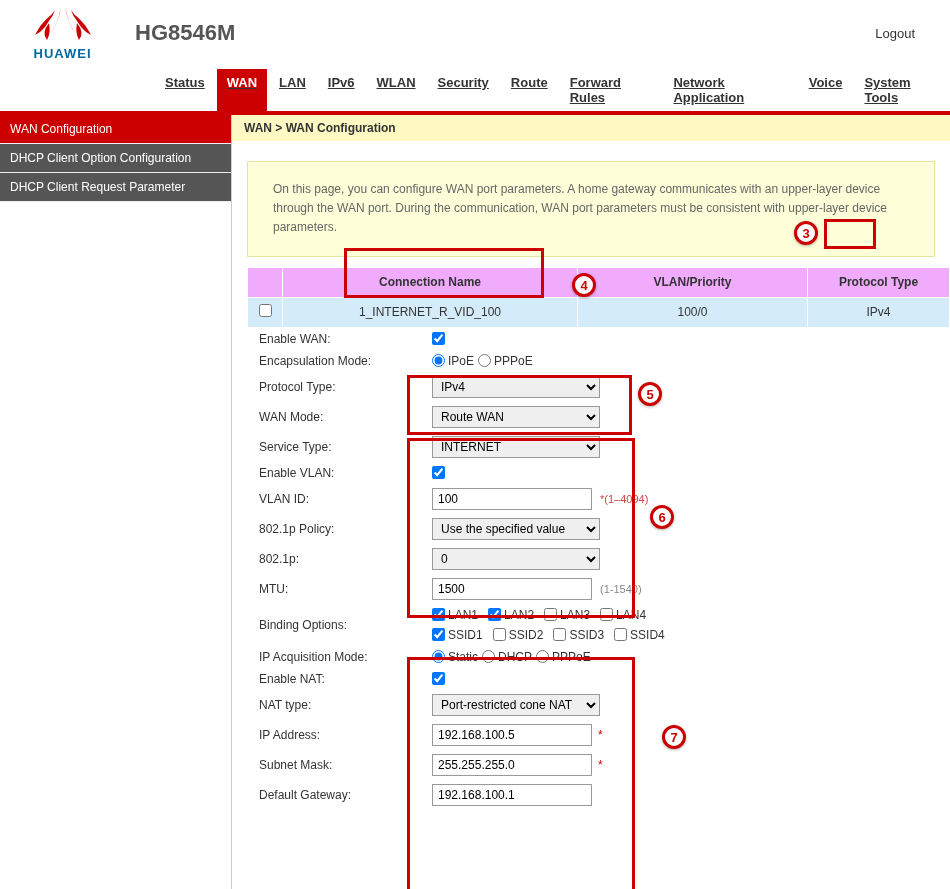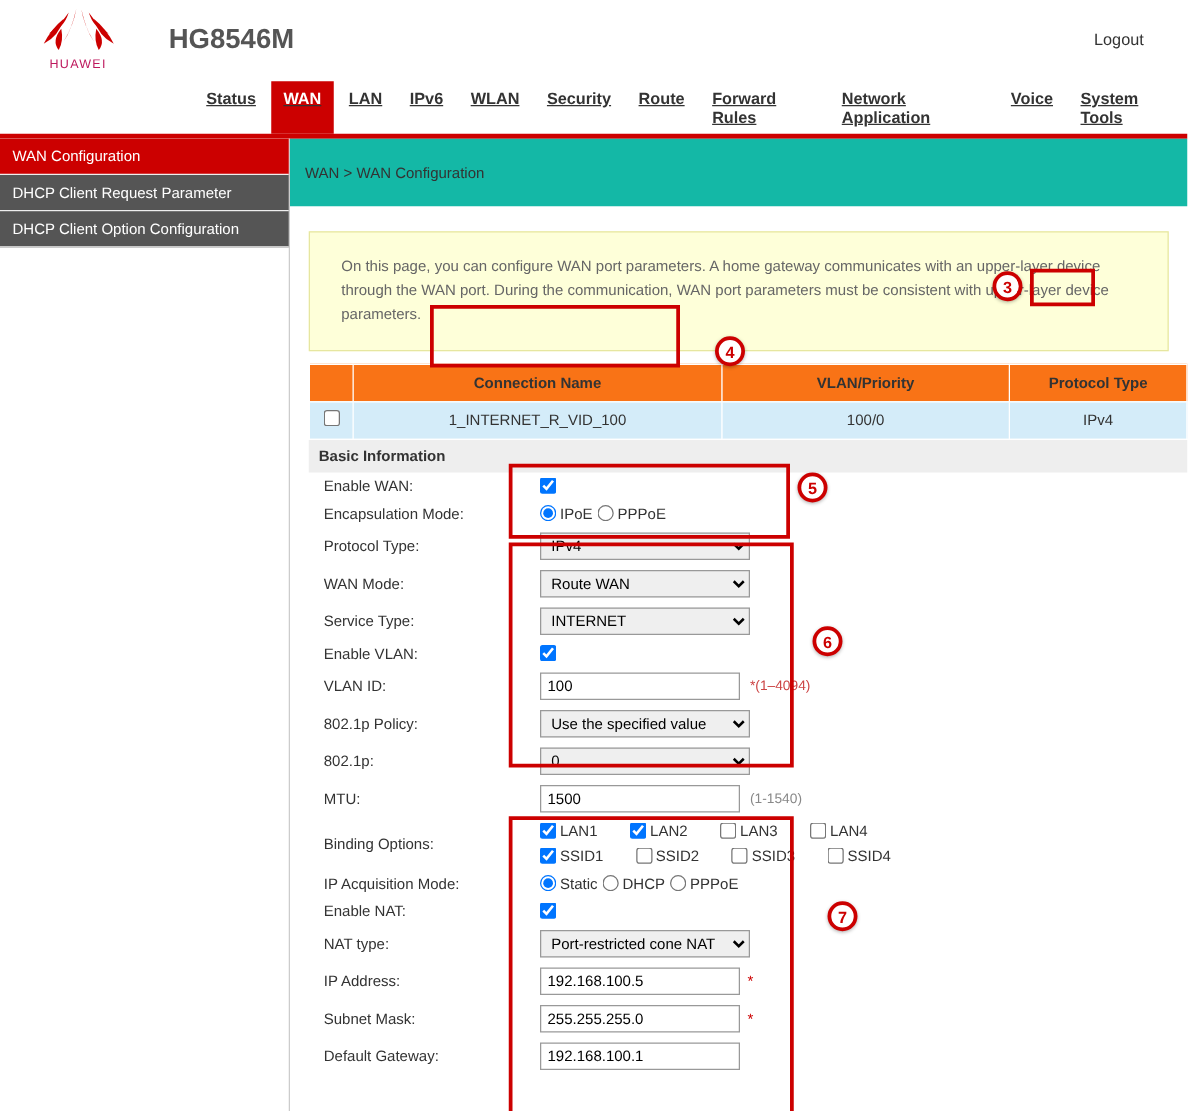--- a/index.html
+++ b/index.html
@@ -1,49 +1,49 @@
 <!DOCTYPE html>
 <html><head>
 <meta charset="utf-8">
 <style>
 * { box-sizing: border-box; margin: 0; padding: 0; }
 body { font-family: Arial, sans-serif; font-size: 12px; color: #333; background: #fff; }
 .header { display: flex; align-items: center; padding: 5px 15px 0 15px; }
 .logo { width: 95px; text-align: center; }
 .logo svg { width: 60px; height: 40px; }
-.logo-text { color: #be185d; font-size: 10px; font-weight: normal; letter-spacing: 1px; margin-top: -2px; }
+.logo-text { color: #0369a1; font-size: 13px; font-weight: bold; letter-spacing: 1px; margin-top: -2px; }
 .model { font-size: 22px; color: #555; font-weight: bold; margin-left: 25px; }
 .logout { margin-left: auto; margin-right: 20px; color: #333; font-size: 13px; cursor: pointer; }
 .nav { display: flex; gap: 2px; padding: 8px 0 0 155px; font-size: 13px; font-weight: bold; text-decoration: underline; }
 .nav-item { padding: 6px 10px; color: #333; cursor: pointer; }
 .nav-item.active { background: #c00; color: #fff; }
 .divider { height: 4px; background: #c00; }
 .main { display: flex; }
 .sidebar { width: 232px; min-height: 780px; border-right: 1px solid #ccc; background: #fff; }
 .side-item { padding: 7px 10px; font-size: 12px; border-bottom: 1px solid #eee; cursor: pointer; }
 .side-item.active { background: #c00; color: #fff; }
 .side-item.dark { background: #555; color: #fff; }
 .content { flex: 1; }
-.bc { background: #14b8a6; padding: 20px 12px; font-size: 12px; }
+.bc { background: #fef9c3; padding: 6px 12px; font-size: 12px; font-weight: bold; }
 .help { background: #feffd9; border: 1px solid #e6e6a0; margin: 20px 15px 10px 15px; padding: 18px 25px; color: #666; font-size: 12px; line-height: 1.6; }
 .ctrls { text-align: right; padding: 5px 15px 5px 0; position: relative; }
 .btn { background: #f0f0f0; border: 1px solid #999; padding: 4px 12px; font-size: 12px; cursor: pointer; }
 .tbl { width: calc(100% - 15px); margin-left: 15px; border-collapse: collapse; }
-.tbl th { background: #f97316; padding: 6px; font-size: 12px; border: 1px solid #fff; height: 30px; }
+.tbl th { background: #f0abfc; padding: 6px; font-size: 12px; border: 1px solid #fff; height: 30px; }
 .tbl td { background: #d4ecf9; padding: 6px; text-align: center; font-size: 12px; border: 1px solid #fff; height: 30px; }
 .section-hd { background: #eee; padding: 6px 8px; font-weight: bold; font-size: 12px; margin-left: 15px; }
 .form { margin-left: 15px; }
 .row { display: flex; align-items: center; padding: 4px 0; }
 .lbl { width: 185px; padding-left: 12px; font-size: 12px; }
 .fld { flex: 1; display: flex; align-items: center; gap: 4px; flex-wrap: wrap; }
 input[type=text] { border: 1px solid #999; padding: 3px 5px; font-size: 12px; width: 160px; }
 select { border: 1px solid #999; padding: 2px 4px; font-size: 12px; width: 168px; }
 .hint { color: #888; font-size: 11px; margin-left: 4px; }
 .req { color: #c00; margin-left: 2px; }
-.bind-opts { display: flex; gap: 26px; align-items: center; }
+.bind-opts { display: flex; gap: 10px; align-items: center; }
 .chk-lbl { display: flex; align-items: center; gap: 3px; font-size: 12px; }
 .annot { position: absolute; width: 24px; height: 24px; border: 3px solid #c00; border-radius: 50%; background: #fff; color: #c00; font-weight: bold; font-size: 13px; display: flex; align-items: center; justify-content: center; box-shadow: 0 1px 3px rgba(0,0,0,0.3); z-index: 20; }
 .annot-box { position: absolute; border: 3px solid #c00; z-index: 10; pointer-events: none; }
 </style>
 </head>
 <body>
 
 <div class="header">
   <div class="logo">
     <svg viewBox="0 0 60 40">
@@ -75,22 +75,22 @@
   <div class="nav-item">Forward Rules</div>
   <div class="nav-item">Network Application</div>
   <div class="nav-item">Voice</div>
   <div class="nav-item">System Tools</div>
 </div>
 <div class="divider"></div>
 
 <div class="main">
   <div class="sidebar">
     <div class="side-item active">WAN Configuration</div>
+    <div class="side-item dark">DHCP Client Option Configuration</div>
     <div class="side-item dark">DHCP Client Request Parameter</div>
-    <div class="side-item dark">DHCP Client Option Configuration</div>
   </div>
 
   <div class="content" style="position:relative">
     <div class="bc">WAN &gt; WAN Configuration</div>
     <div class="help">On this page, you can configure WAN port parameters. A home gateway communicates with an upper-layer device through the WAN port. During the communication, WAN port parameters must be consistent with upper-layer device parameters.</div>
 
 
     <table class="tbl">
       <tbody>
           <tr>
@@ -101,21 +101,20 @@
       </tr>
       <tr>
         <td><input type="checkbox" style=""></td>
         <td>1_INTERNET_R_VID_100</td>
         <td>100/0</td>
         <td>IPv4</td>
       </tr>
     </tbody>
       </table>
 
-    <div class="section-hd">Basic Information</div>
     <div class="form">
       <div class="row">
           <div class="lbl">Enable WAN:</div>
         <div class="fld">
             <input type="checkbox" checked="" style="">
           </div>
         </div>
       <div class="row">
           <div class="lbl">Encapsulation Mode:</div>
         <div class="fld">

